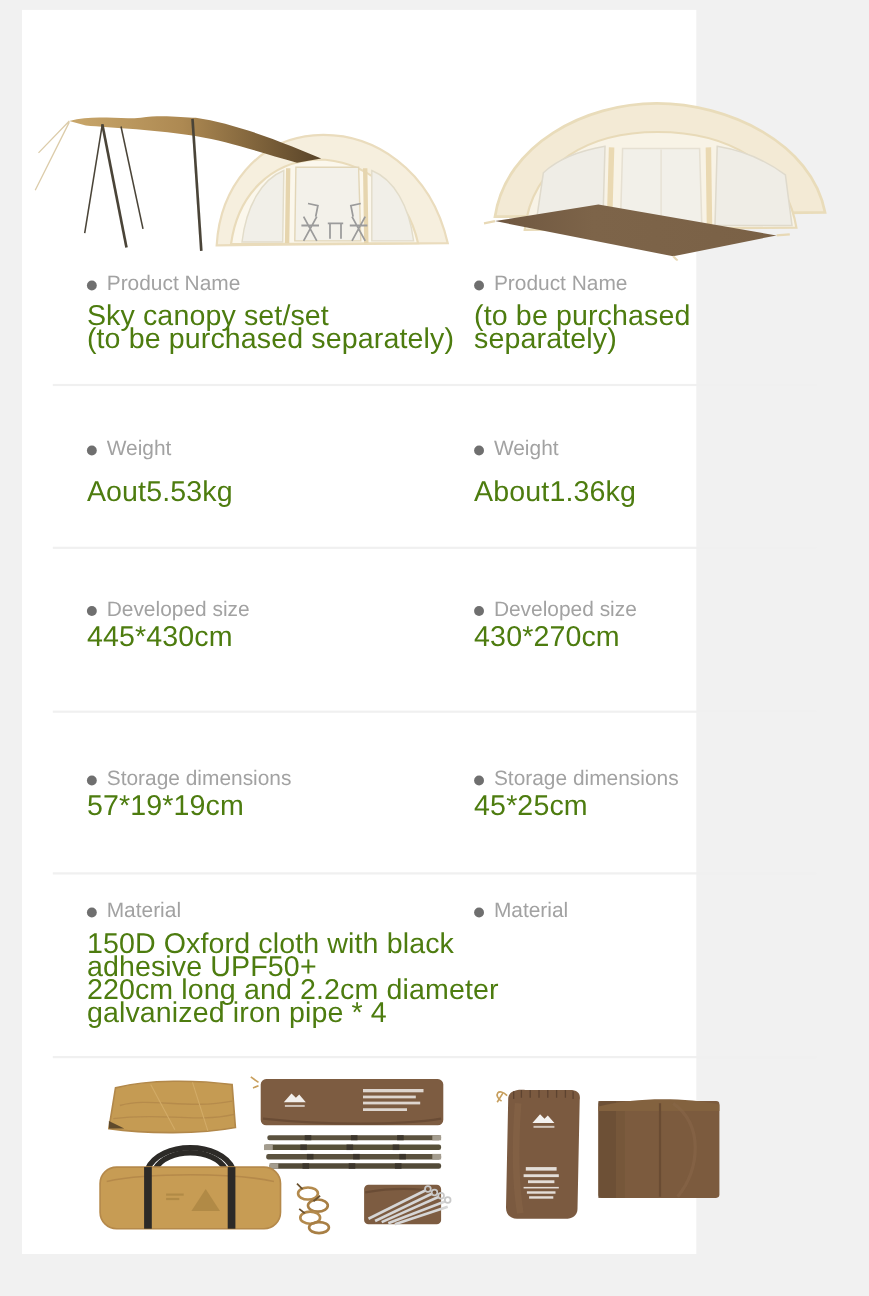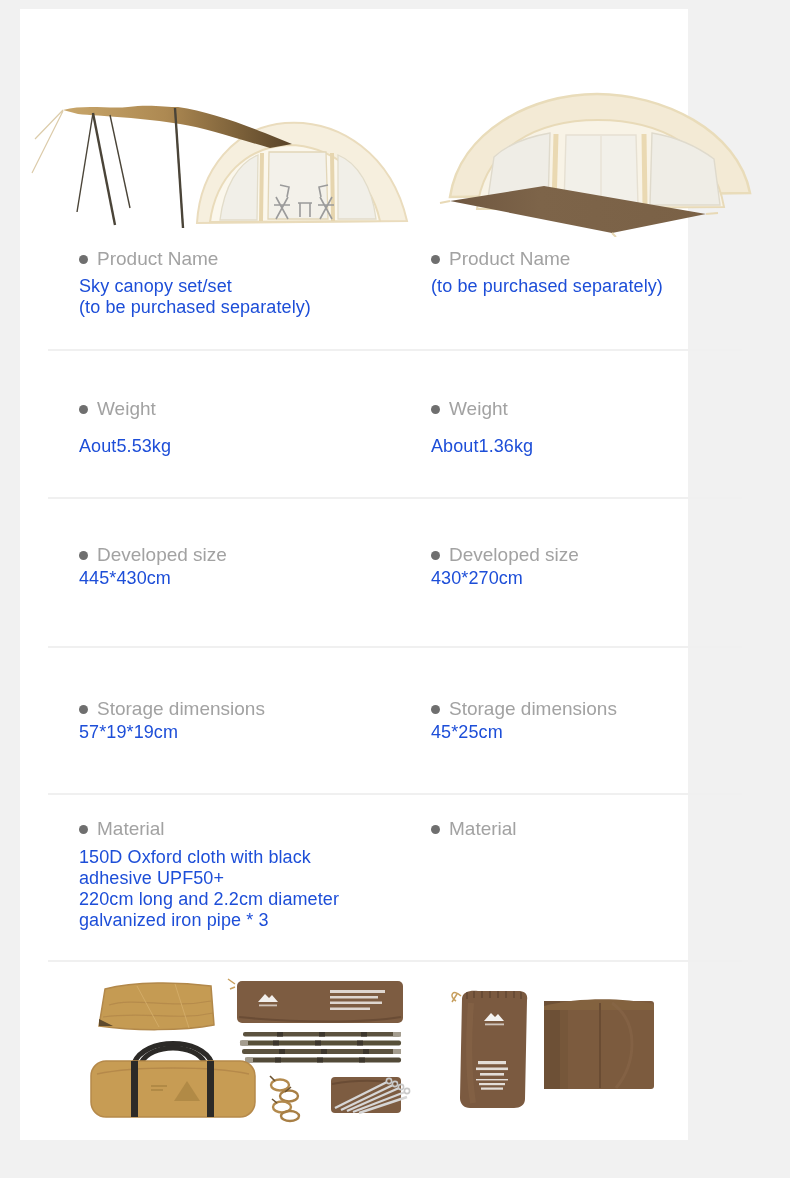--- a/index.html
+++ b/index.html
@@ -1,26 +1,26 @@
 <!DOCTYPE html>
 <html><head>
 <meta charset="utf-8">
 <style>
   html,body{margin:0;padding:0;}
   .page{position:relative;width:790px;height:1178px;background:#f1f1f1;
         font-family:"Liberation Sans",sans-serif;overflow:hidden;}
-  .card{position:absolute;left:20px;top:9px;width:668px;height:1131px;background:#ffffff;}
+  .card{position:absolute;left:20px;top:9px;width:613px;height:1131px;background:#ffffff;}
   .divider{position:absolute;left:28px;width:694px;height:2px;background:#f0f0f0;}
   .d1{top:340px}.d2{top:488px}.d3{top:637px}.d4{top:784px}.d5{top:951px}
   .cell{position:absolute;}
   .colL{left:59px;}
   .colR{left:411px;}
   .label{display:flex;align-items:center;gap:9px;font-size:19px;color:#a2a2a2;line-height:22px;}
   .dot{width:9px;height:9px;border-radius:50%;background:#6f6f6f;flex:0 0 auto;}
-  .value{font-size:18px;color:#1d4ed8;line-height:21px;letter-spacing:0.1px;}
+  .value{font-size:26px;color:#4d7c0f;line-height:21px;letter-spacing:0.1px;}
   .lab1{top:239px}.lab2{top:389px}.lab3{top:535px}.lab4{top:689px}.lab5{top:809px}
   .val1{top:267px}.val2{top:427px}.val3{top:559px}.val4{top:713px}.val5{top:838px}
   .hero{position:absolute;}
   .hero-left{left:10px;top:86px;}
   .hero-right{left:412px;top:76px;}
   .pkg-left{left:55px;top:966px;}
   .pkg-right{left:420px;top:974px;}
 </style>
 </head>
 <body>
@@ -156,21 +156,21 @@
     </div>
 
     <div class="cell label colL lab5">
       <span class="dot"></span>
       <span>Material</span>
     </div>
     <div class="cell value colL val5">
       <div>150D Oxford cloth with black</div>
       <div>adhesive UPF50+</div>
       <div>220cm long and 2.2cm diameter</div>
-      <div>galvanized iron pipe * 3</div>
+      <div>galvanized iron pipe * 4</div>
     </div>
     <div class="cell label colR lab5">
       <span class="dot"></span>
       <span>Material</span>
     </div>
 
     <svg class="hero pkg-left" width="340" height="152" viewBox="0 0 340 152">
 
       <g>
         <path d="M30,14 C60,6 105,7 136,11 L139,50 C108,56 58,56 24,51 Z" fill="#c59b53" stroke="#b2884a" stroke-width="1.5"></path>

